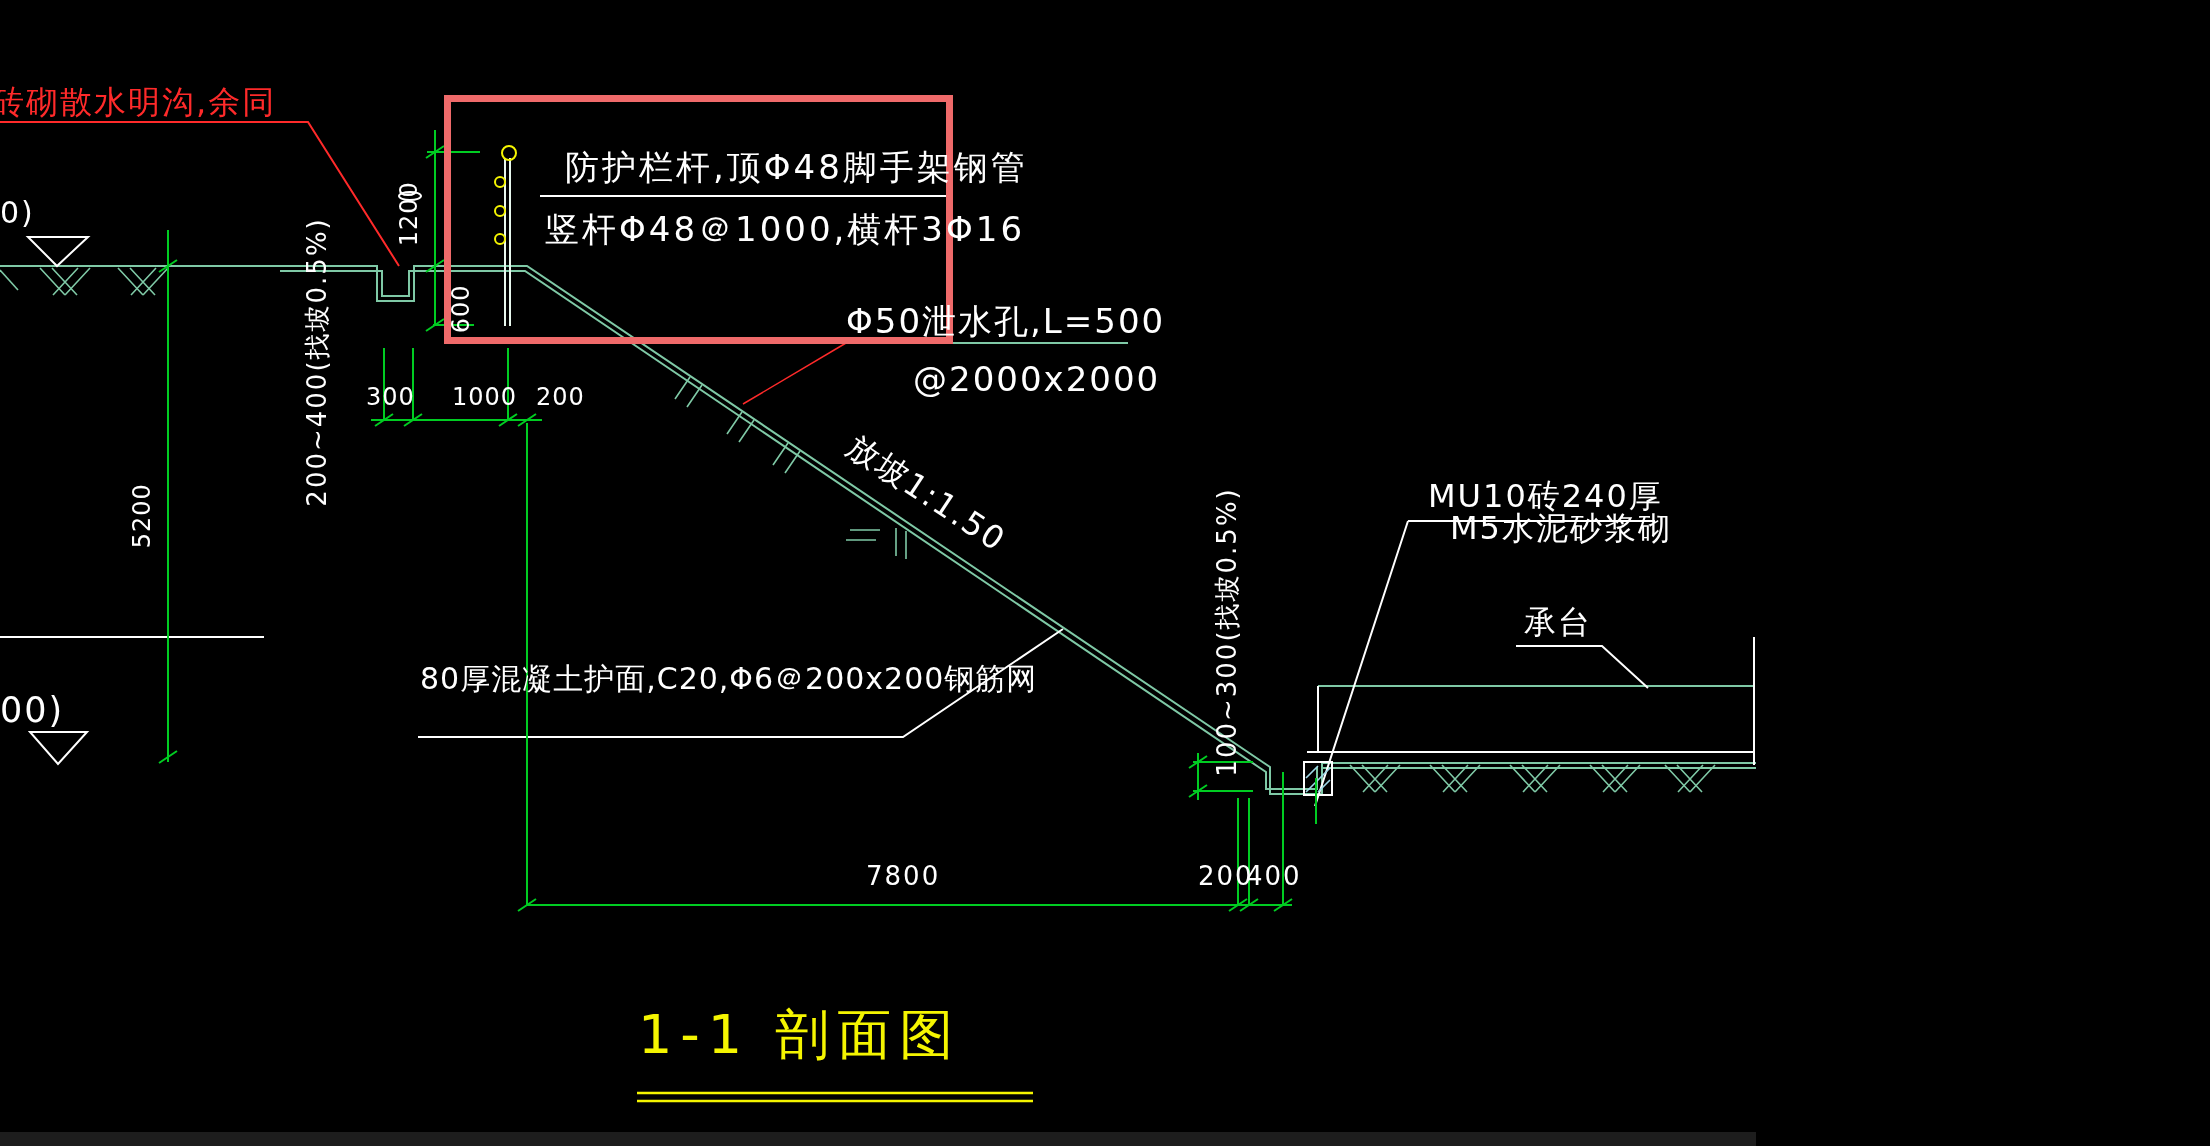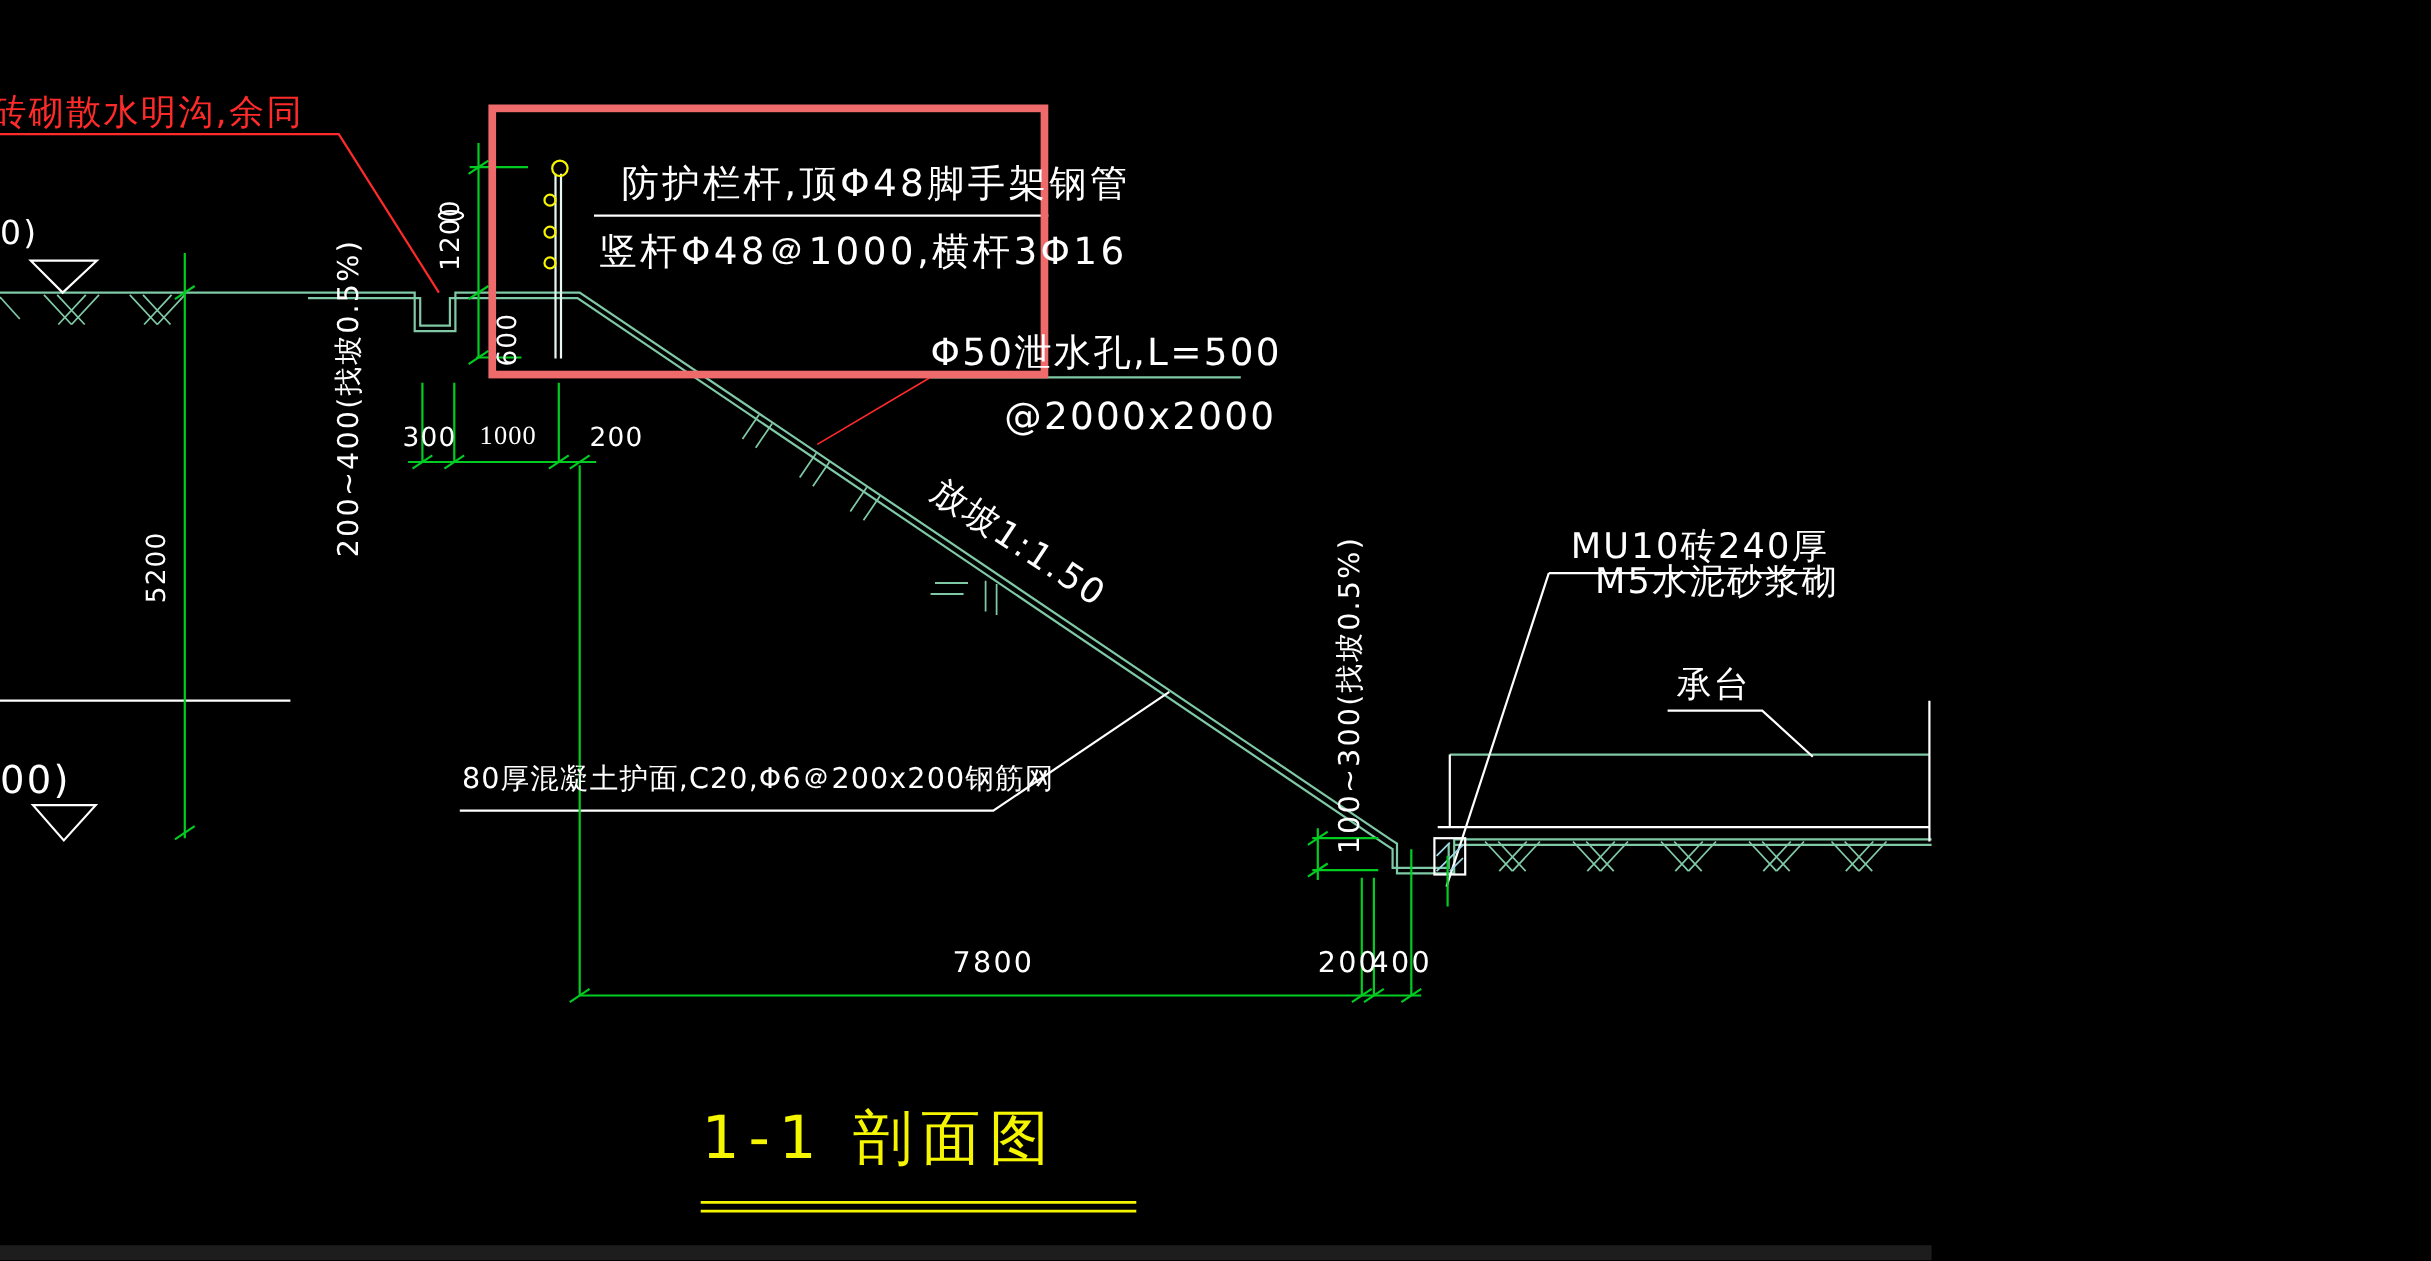--- a/index.html
+++ b/index.html
@@ -121,36 +121,36 @@
   <div class="lbl red" style="left:-8px;top:84px;">砖砌散水明沟,余同</div>
 
   <div class="lbl big" style="left:565px;top:148px;letter-spacing:3px;">防护栏杆,顶Φ48脚手架钢管</div>
   <div class="lbl big" style="left:545px;top:210px;letter-spacing:3px;">竖杆Φ48＠1000,横杆3Φ16</div>
 
   <div class="lbl big" style="left:846px;top:302px;">Φ50泄水孔,L=500</div>
   <div class="lbl big" style="left:913px;top:360px;text-align:right;">@2000x2000</div>
 
   <div class="lbl" style="left:835px;top:475px;transform:rotate(33.5deg);">放坡1:1.50</div>
 
-  <div class="lbl" style="left:420px;top:694px;font-size:26px;letter-spacing:1px;text-align:right;">80厚混凝土护面,C20,Φ6＠200x200钢筋网</div>
+  <div class="lbl" style="left:420px;top:662px;font-size:30px;letter-spacing:1px;text-align:right;">80厚混凝土护面,C20,Φ6＠200x200钢筋网</div>
 
   <div class="lbl" style="left:1428px;top:478px;">MU10砖240厚</div>
   <div class="lbl" style="left:1450px;top:510px;">M5水泥砂浆砌</div>
 
   <div class="lbl" style="left:1524px;top:604px;">承台</div>
 
   <div class="lbl" style="left:1838px;top:688px;font-size:30px;letter-spacing:1px;">基坑底标高由基础图确定、不得超挖</div>
 
   <div class="lbl v" style="left:168px;top:347px;width:300px;font-size:26px;">200~400(找坡0.5%)</div>
   <div class="lbl v" style="left:1078px;top:617px;width:300px;font-size:26px;">100~300(找坡0.5%)</div>
 
   <div class="lbl dim v" style="left:360px;top:200px;width:100px;">1200</div>
   <div class="lbl dim v" style="left:412px;top:295px;width:100px;">600</div>
   <div class="lbl dim" style="left:366px;top:384px;">300</div>
-  <div class="lbl dim" style="left:436px;top:384px;font-family:Liberation Serif, serif;">1000</div>
+  <div class="lbl dim" style="left:452px;top:384px;">1000</div>
   <div class="lbl dim" style="left:536px;top:384px;">200</div>
   <div class="lbl dim v" style="left:93px;top:502px;width:100px;">5200</div>
   <div class="lbl" style="left:866px;top:862px;font-size:26px;">7800</div>
   <div class="lbl" style="left:1198px;top:862px;font-size:26px;">200</div>
   <div class="lbl" style="left:1246px;top:862px;font-size:26px;">400</div>
 
   <div class="lbl" style="left:0px;top:196px;font-size:30px;">0)</div>
   <div class="lbl" style="left:0px;top:690px;font-size:35px;">00)</div>
 
   <div class="lbl yellow" style="left:638px;top:1004px;font-size:54px;letter-spacing:8px;">1-1 剖面图</div>

